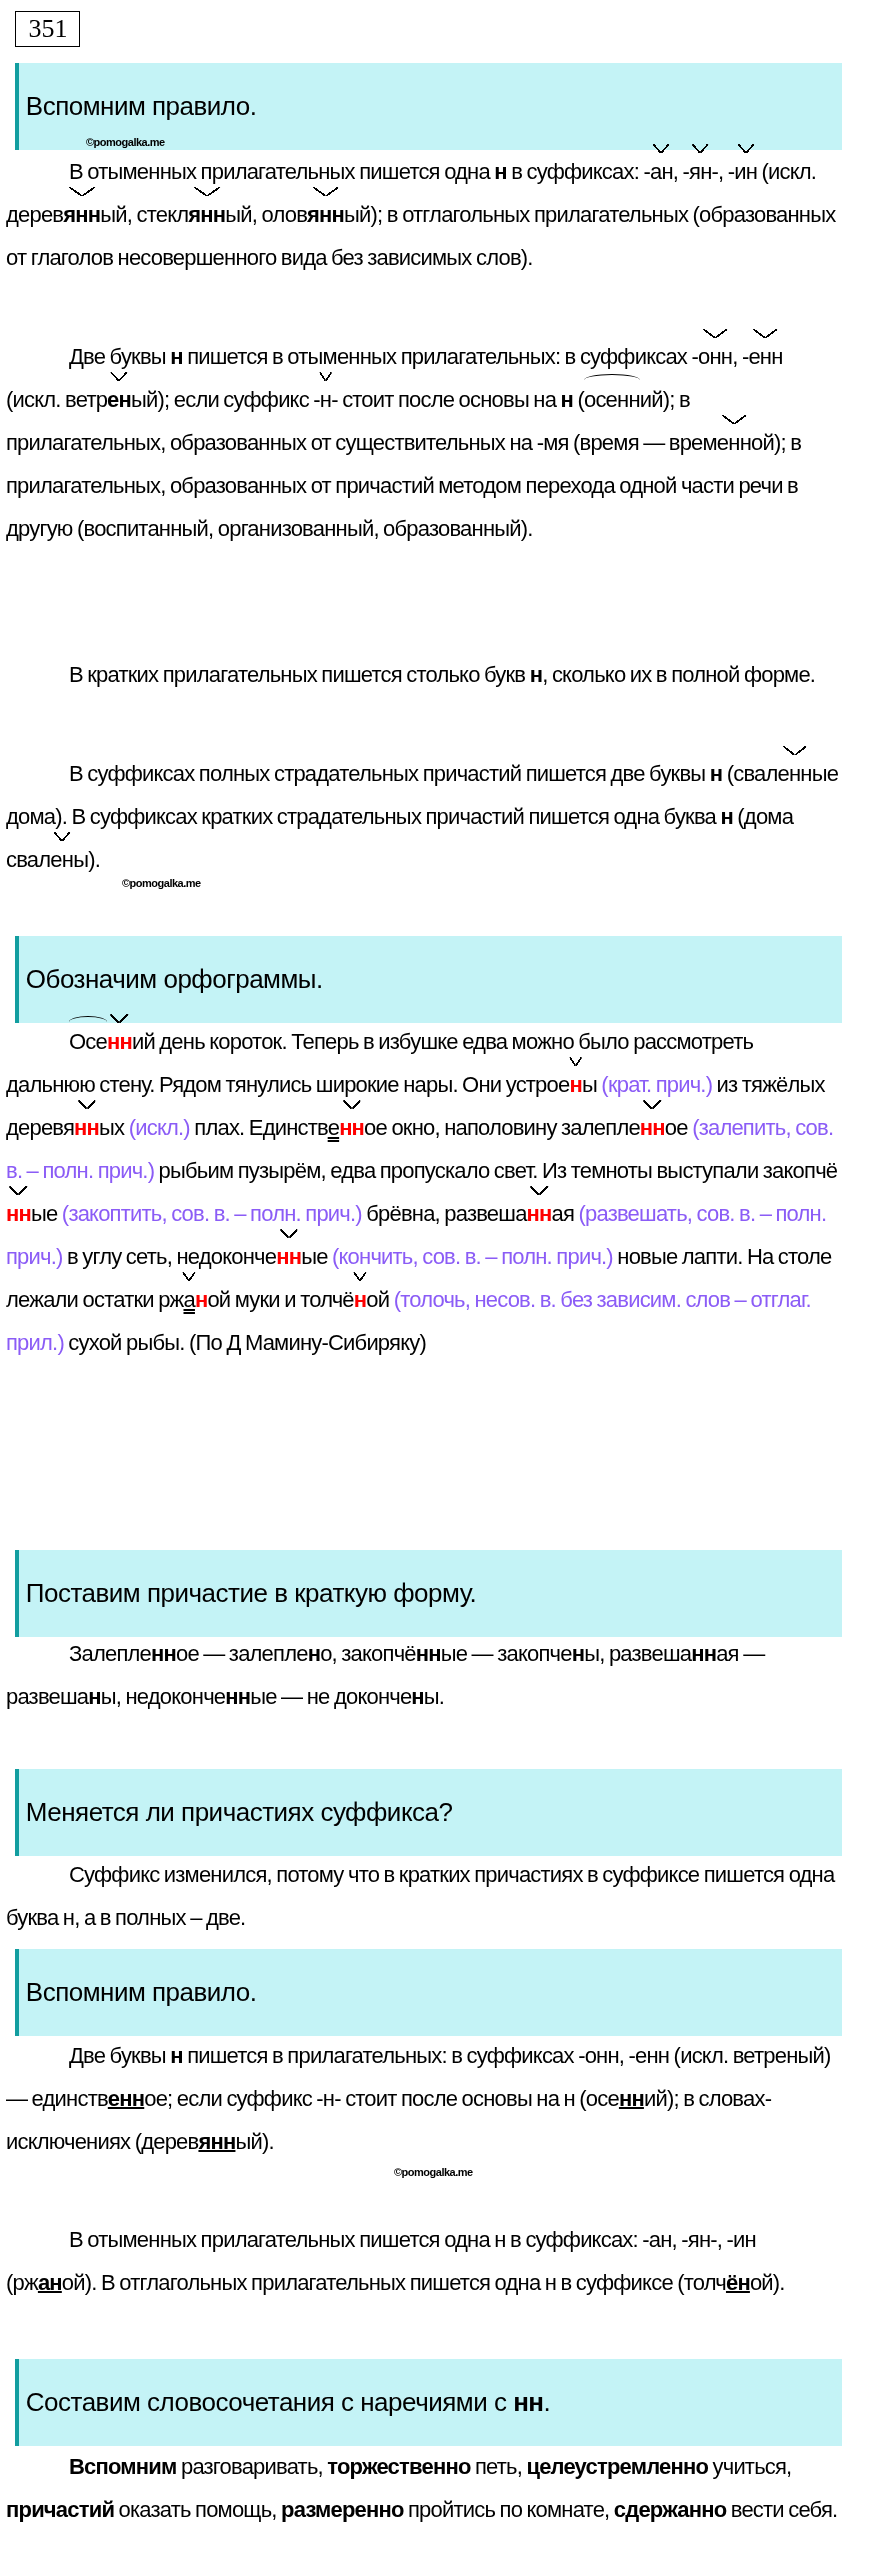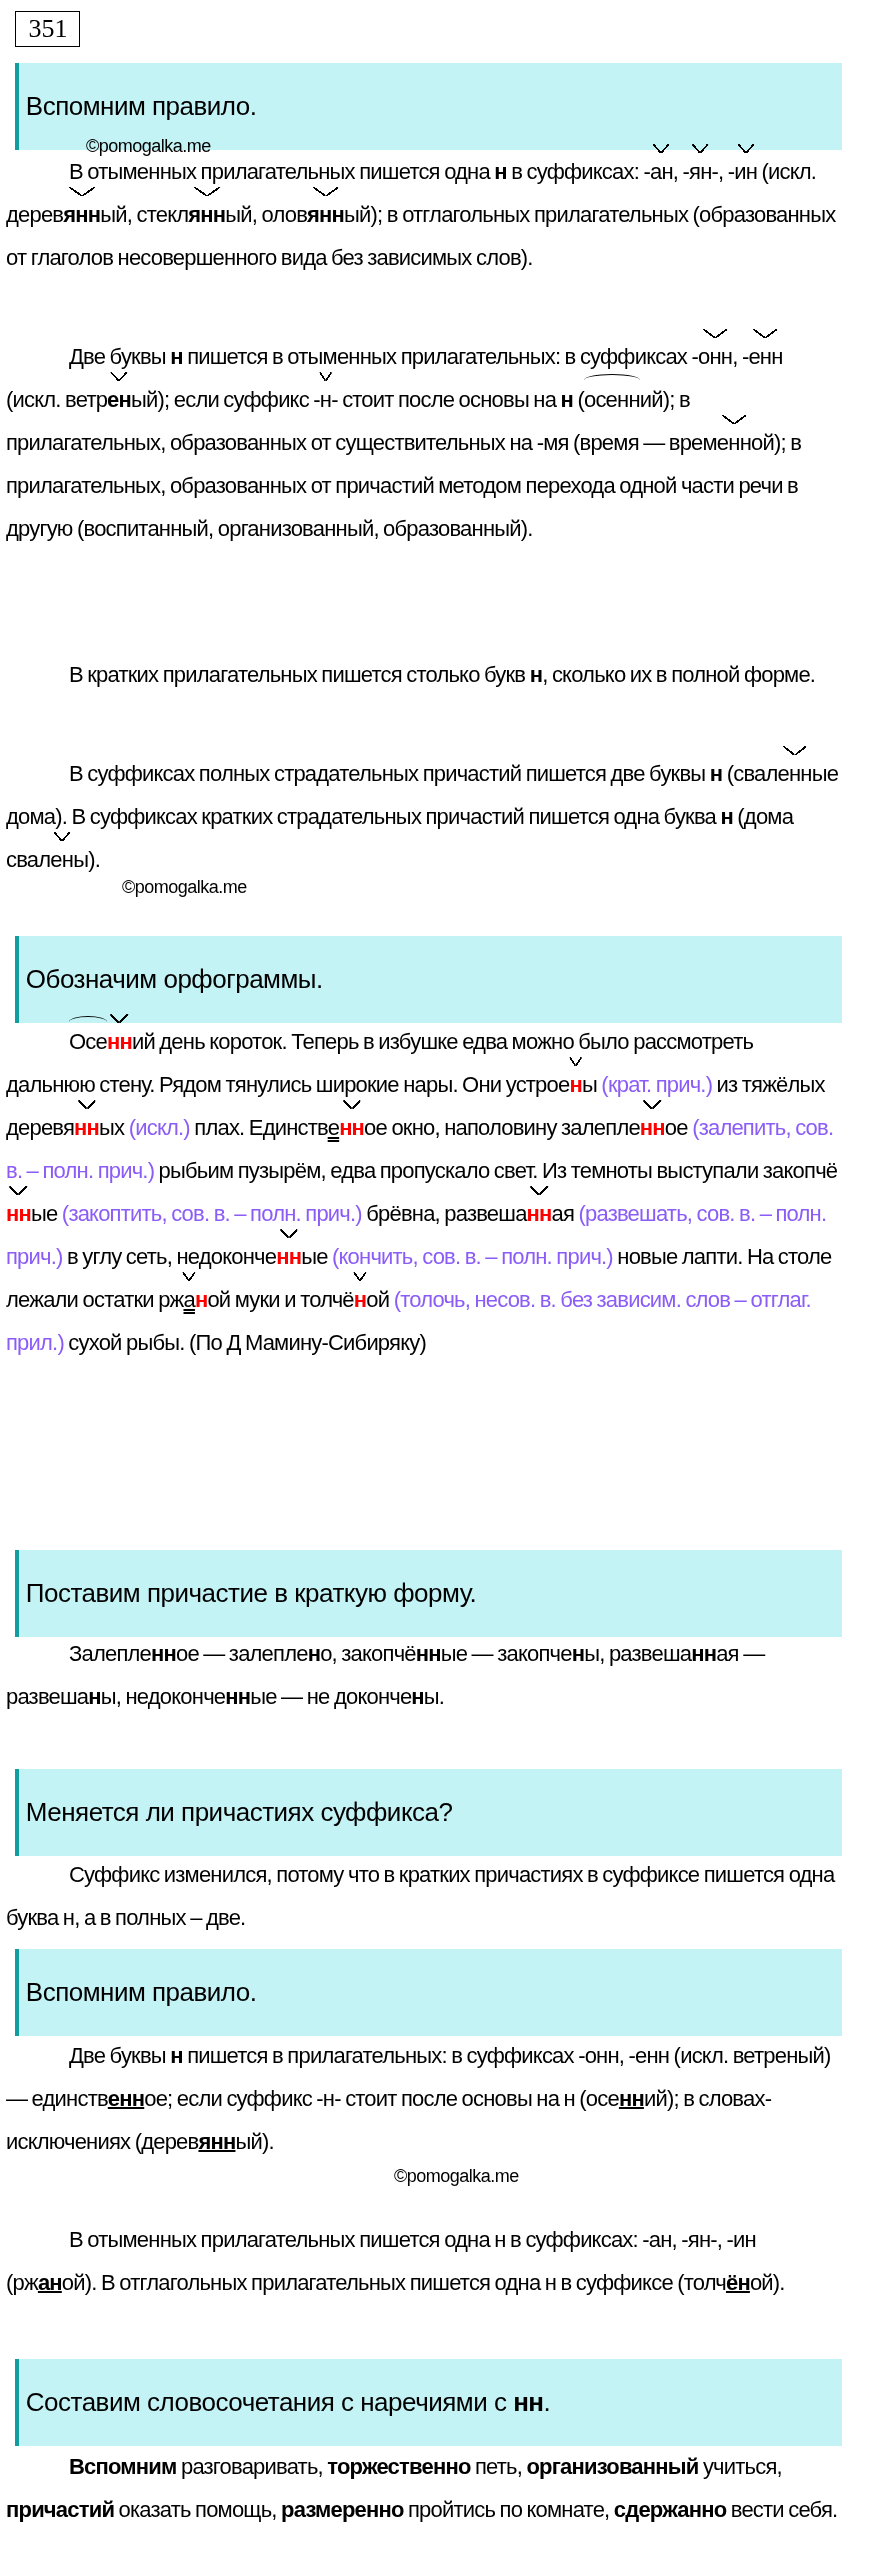--- a/index.html
+++ b/index.html
@@ -20,21 +20,21 @@
     font-size: 26px; padding-left: 7.3px; display: flex; align-items: center;
     letter-spacing: -0.5px;
   }
   .para {
     position: absolute; left: 6px; width: 834px;
     font-size: 22px; line-height: 43px; letter-spacing: -0.8px;
     word-spacing: -0.9px;
   }
   .para .indent { display: inline-block; width: 63px; }
   .wm {
-    position: absolute; font-size: 18px; font-weight: normal; letter-spacing: -0.5px;
+    position: absolute; font-size: 11px; font-weight: bold; letter-spacing: -0.5px;
     color: #000;
   }
   .b { font-weight: bold; }
   .red { color: #ff0000; font-weight: bold; }
   .gray { color: #8b5cf6; }
   .u { text-decoration: underline; text-decoration-thickness: 1.8px; }
   .u2 { text-decoration: underline double; }
   .hat { position: relative; display: inline-block; }
   .hat::before {
     content: ""; position: absolute; left: 50%; top: -6.3px;
@@ -82,14 +82,14 @@
 <div class="hdr" style="top:1949px">
     <span>Вспомним правило.</span>
   </div>
 <div class="para" style="top:2034px"><span class="indent"></span>Две буквы <span class="b">н</span> пишется в прилагательных: в суффиксах -онн, -енн (искл. ветреный) — единств<span class="b u">енн</span>ое; если суффикс -н- стоит после основы на н (осе<span class="b u">нн</span>ий); в словах-исключениях (дерев<span class="b u">янн</span>ый).</div>
 <div class="wm" style="left:394px;top:2166px">©pomogalka.me</div>
 <div class="para" style="top:2218px"><span class="indent"></span>В отыменных прилагательных пишется одна н в суффиксах: -ан, -ян-, -ин (рж<span class="b u">ан</span>ой). В отглагольных прилагательных пишется одна н в суффиксе (толч<span class="b u">ён</span>ой).</div>
 
 <div class="hdr" style="top:2359px">
     <span>Составим словосочетания с наречиями с <span class="b">нн</span>.</span>
   </div>
-<div class="para" style="top:2445px"><span class="indent"></span><span class="b">Вспомним</span> разговаривать, <span class="b">торжественно</span> петь, <span class="b">организованный</span> учиться, <span class="b">причастий</span> оказать помощь, <span class="b">размеренно</span> пройтись по комнате, <span class="b">сдержанно</span> вести себя.</div>
+<div class="para" style="top:2445px"><span class="indent"></span><span class="b">Вспомним</span> разговаривать, <span class="b">торжественно</span> петь, <span class="b">целеустремленно</span> учиться, <span class="b">причастий</span> оказать помощь, <span class="b">размеренно</span> пройтись по комнате, <span class="b">сдержанно</span> вести себя.</div>
 
 
 </body></html>

